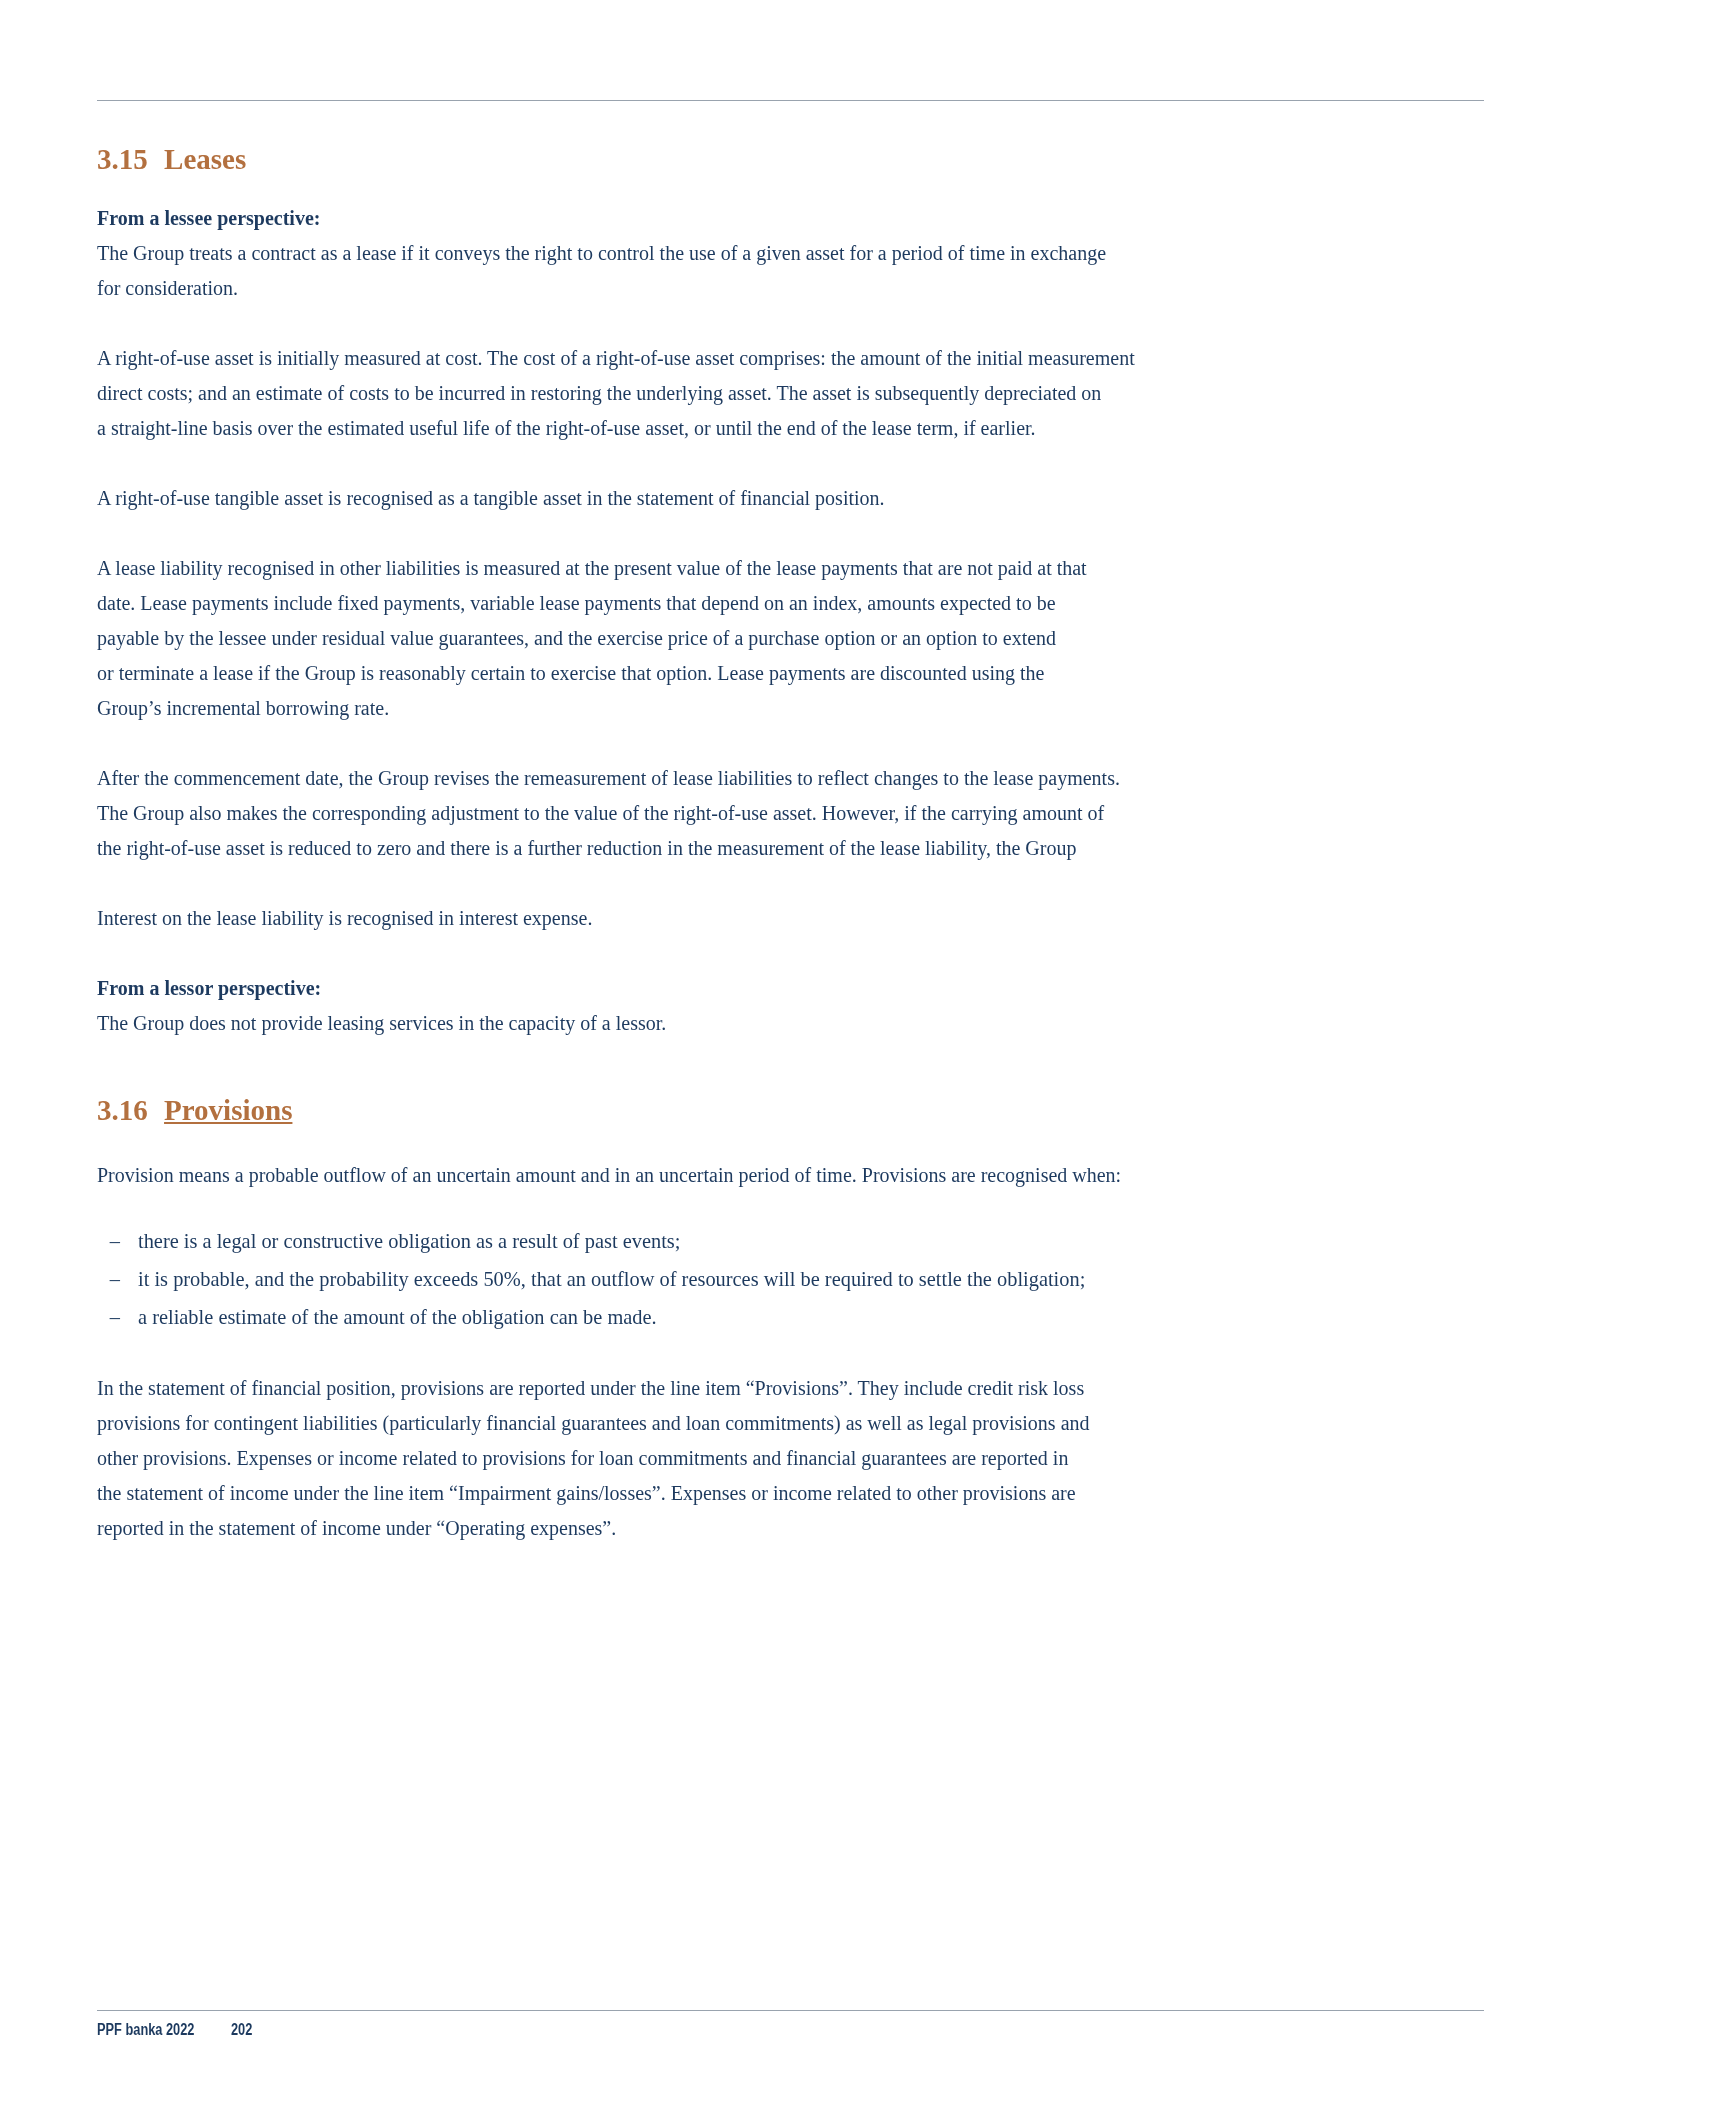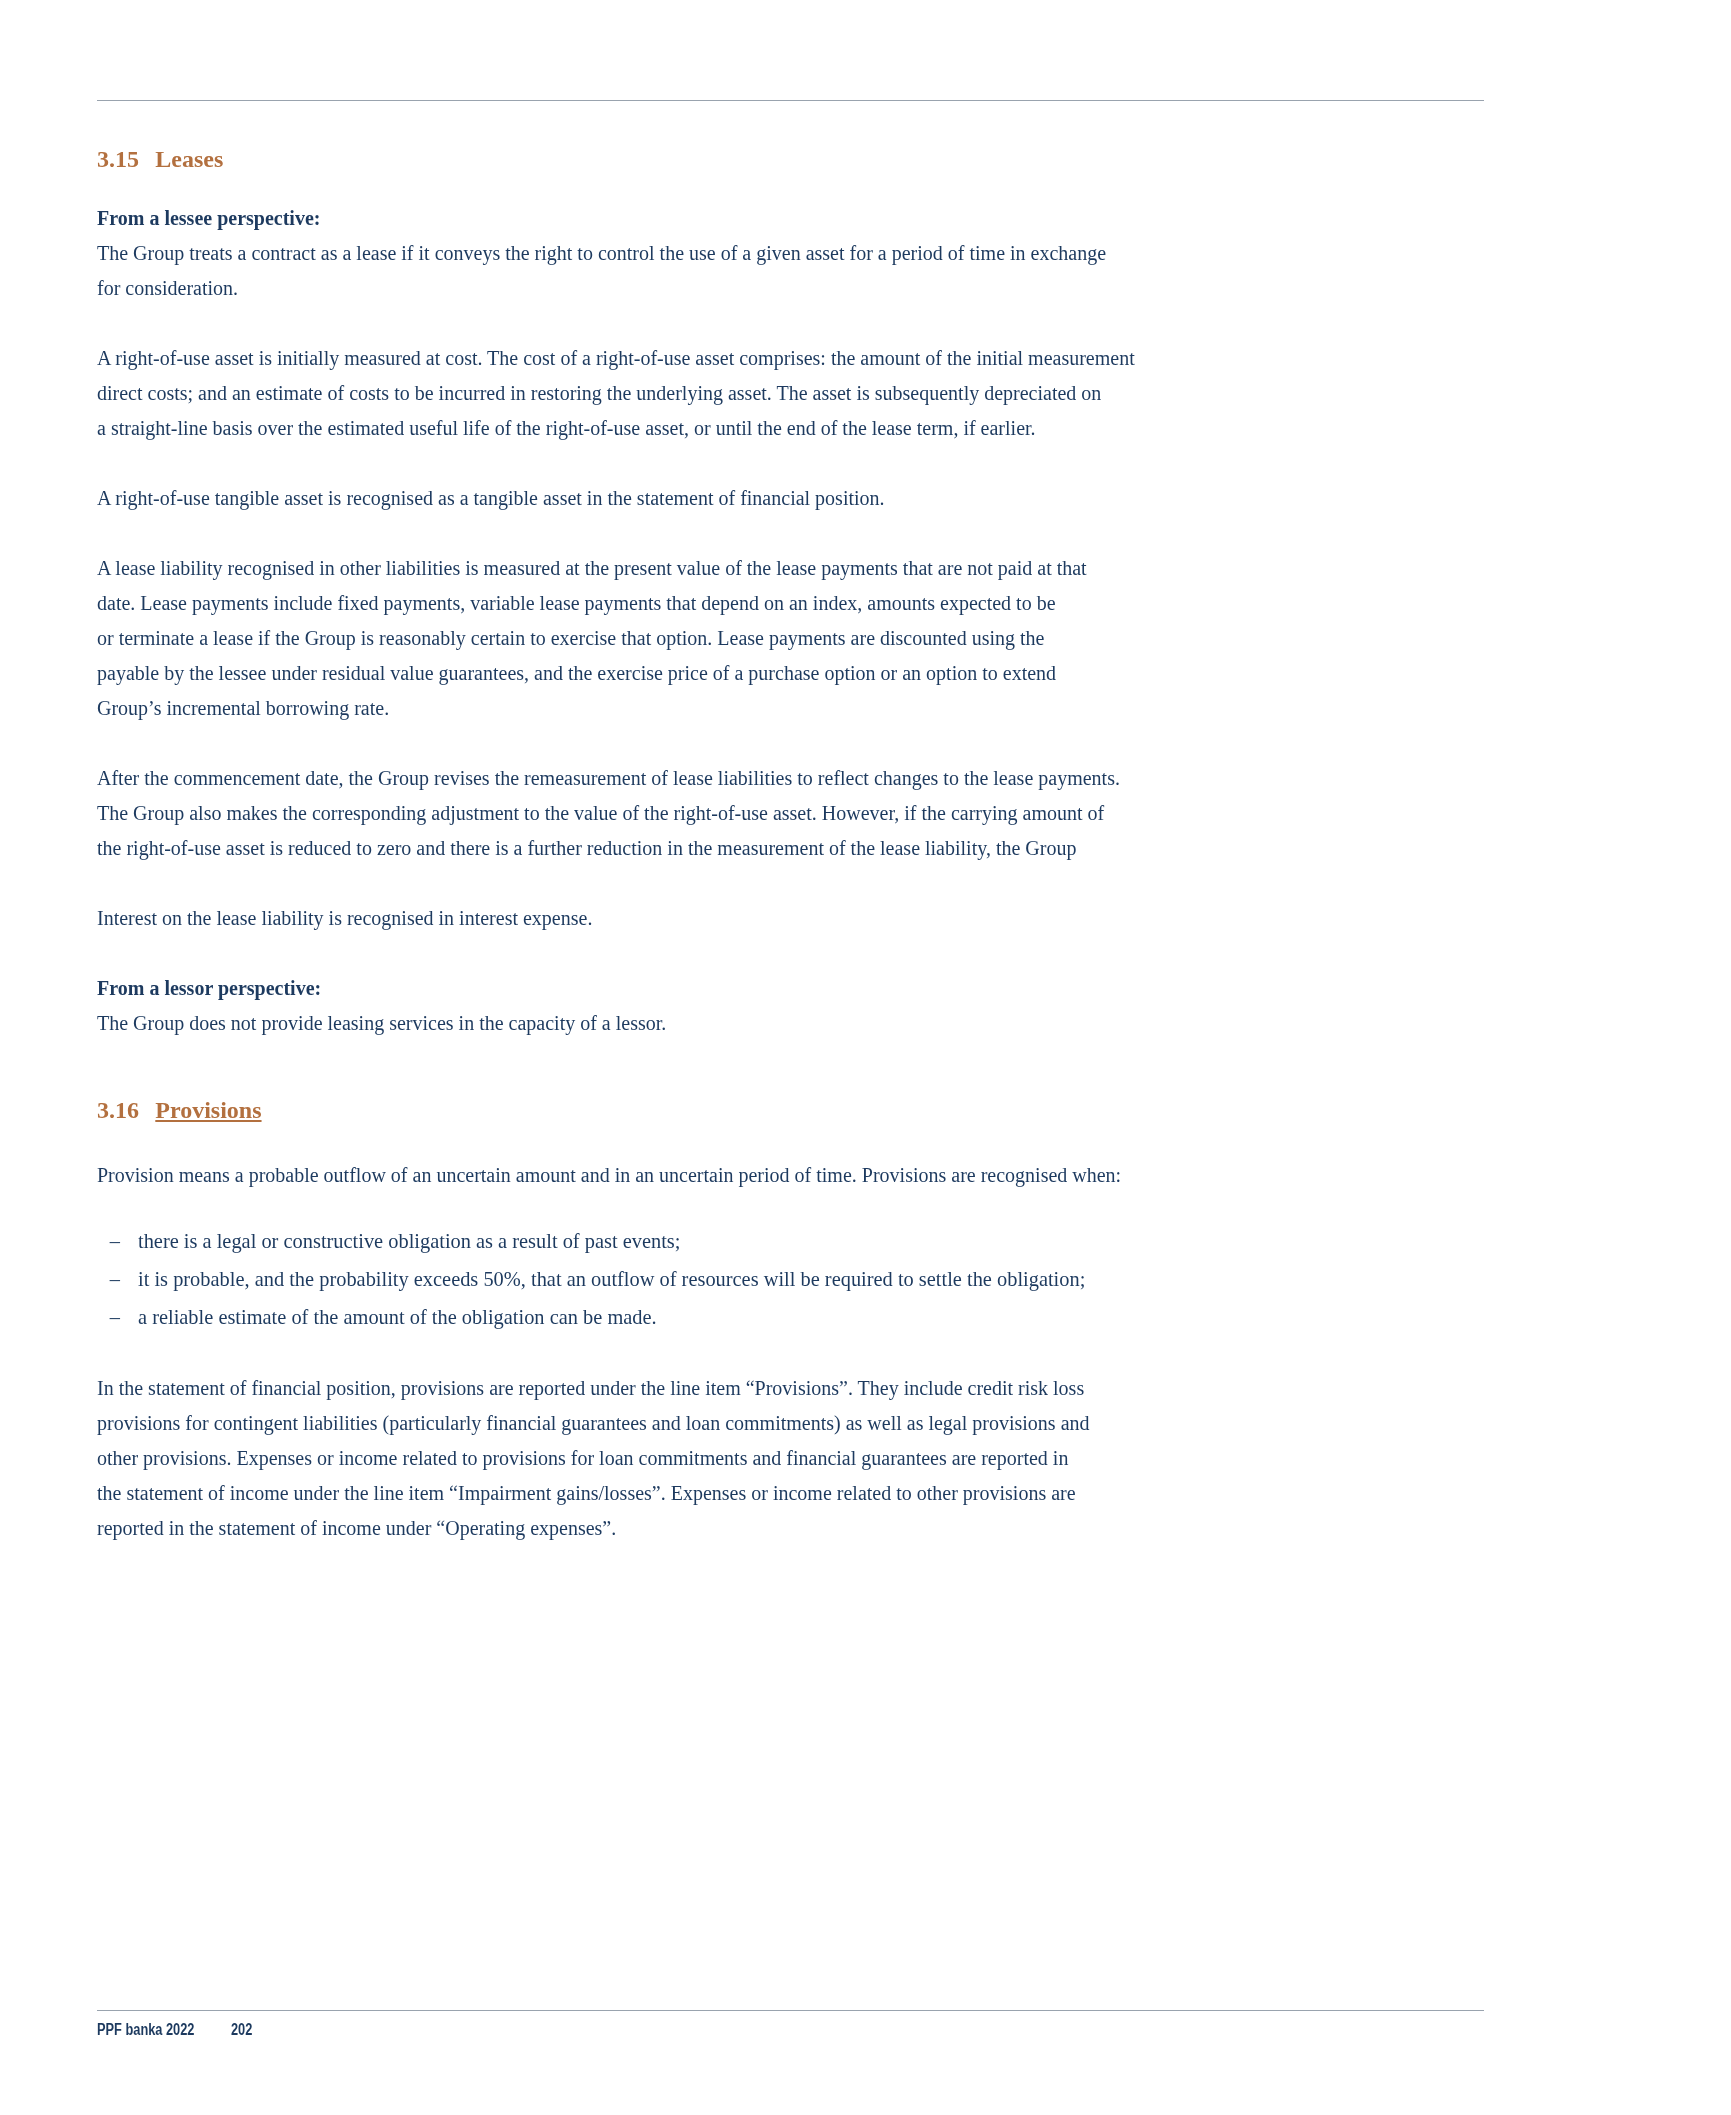--- a/index.html
+++ b/index.html
@@ -21,21 +21,21 @@
     top: 0;
     width: 1387px;
   }
   .rule {
     height: 0;
     border-top: 1.8px solid #99a3ae;
   }
   .rule.top { margin-top: 100px; }
 
   h1.section-heading {
-    font-size: 24px;
+    font-size: 29px;
     line-height: 36px;
     font-weight: bold;
     color: #b3703f;
     margin: 0;
   }
   #h-leases { margin-top: 40px; }
   #h-provisions { margin-top: 51px; text-decoration: underline; }
   .sec-num { display: inline-block; margin-right: 16.3px; }
 
   .para {
@@ -119,22 +119,22 @@
     <div>a straight-line basis over the estimated useful life of the right-of-use asset, or until the end of the lease term, if earlier.</div>
   </div>
 
   <div class="para gap">
     <div>A right-of-use tangible asset is recognised as a tangible asset in the statement of financial position.</div>
   </div>
 
   <div class="para gap">
     <div>A lease liability recognised in other liabilities is measured at the present value of the lease payments that are not paid at that</div>
     <div>date. Lease payments include fixed payments, variable lease payments that depend on an index, amounts expected to be</div>
+    <div>payable by the lessee under residual value guarantees, and the exercise price of a purchase option or an option to extend</div>
     <div>or terminate a lease if the Group is reasonably certain to exercise that option. Lease payments are discounted using the</div>
-    <div>payable by the lessee under residual value guarantees, and the exercise price of a purchase option or an option to extend</div>
     <div>Group’s incremental borrowing rate.</div>
   </div>
 
   <div class="para gap">
     <div>After the commencement date, the Group revises the remeasurement of lease liabilities to reflect changes to the lease payments.</div>
     <div>The Group also makes the corresponding adjustment to the value of the right-of-use asset. However, if the carrying amount of</div>
     <div>the right-of-use asset is reduced to zero and there is a further reduction in the measurement of the lease liability, the Group</div>
   </div>
 
   <div class="para gap">

